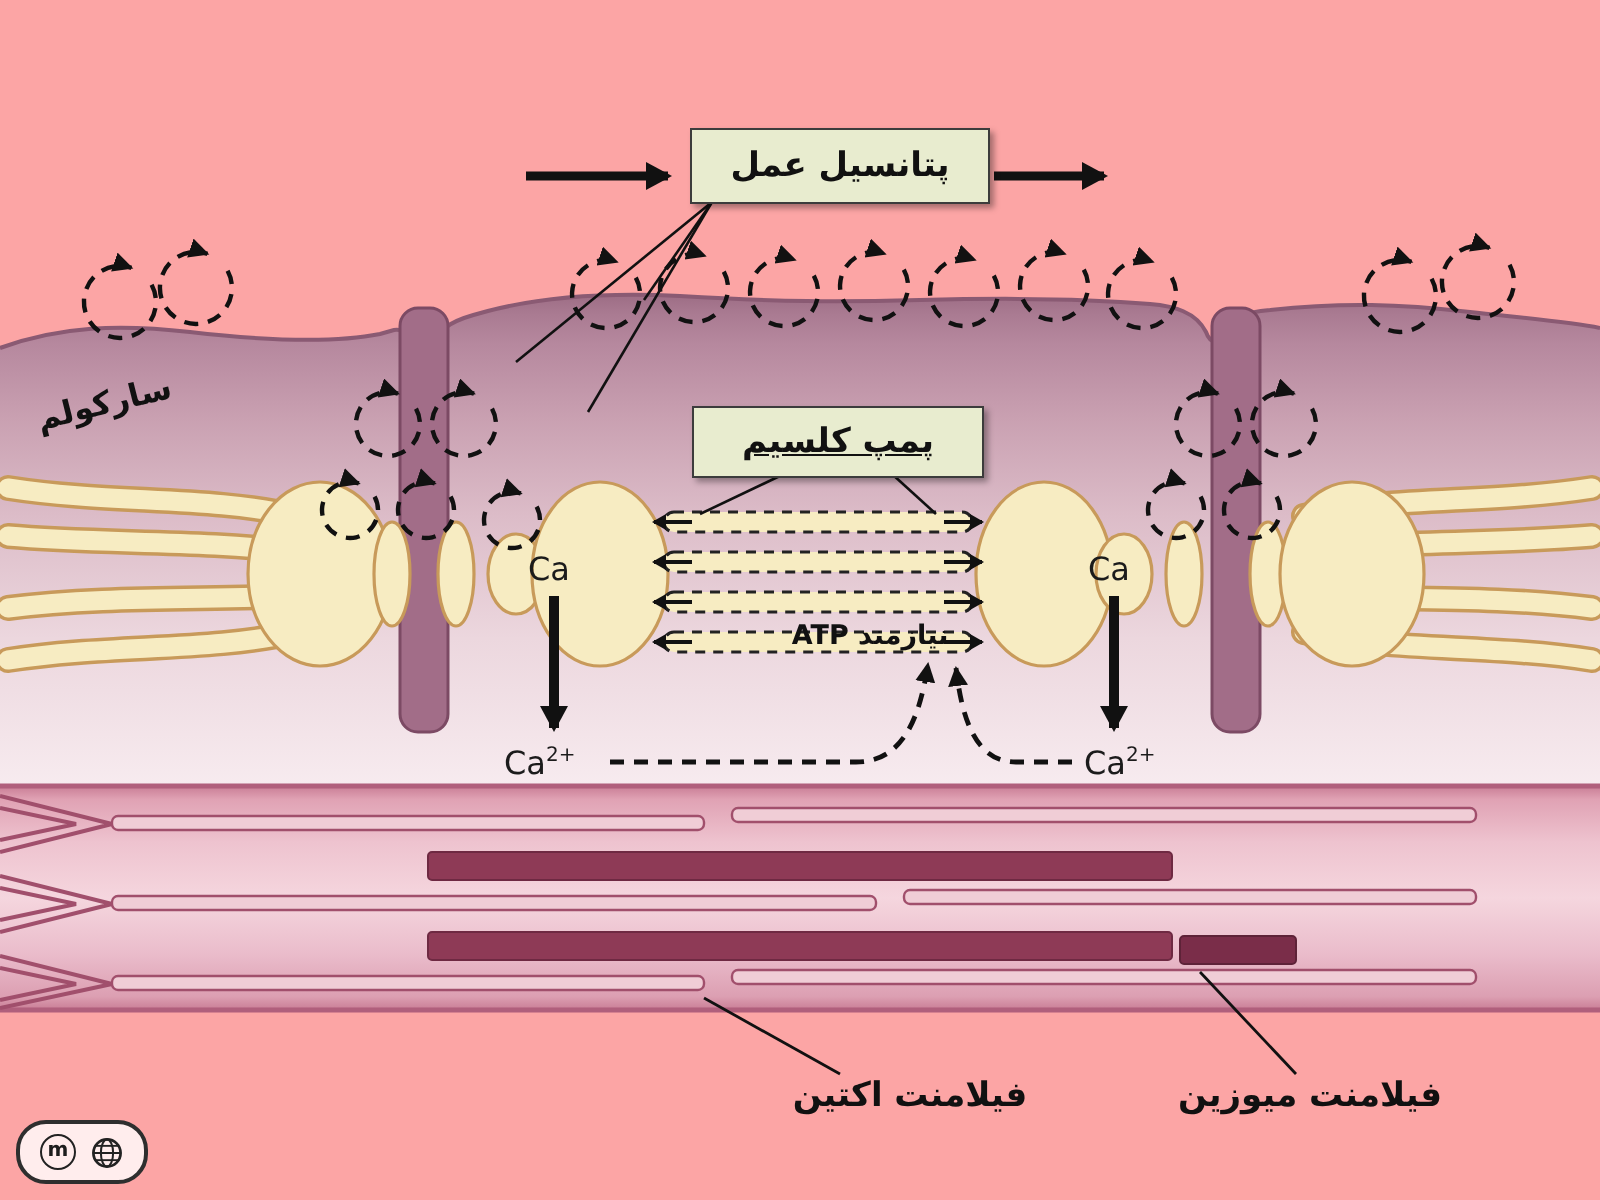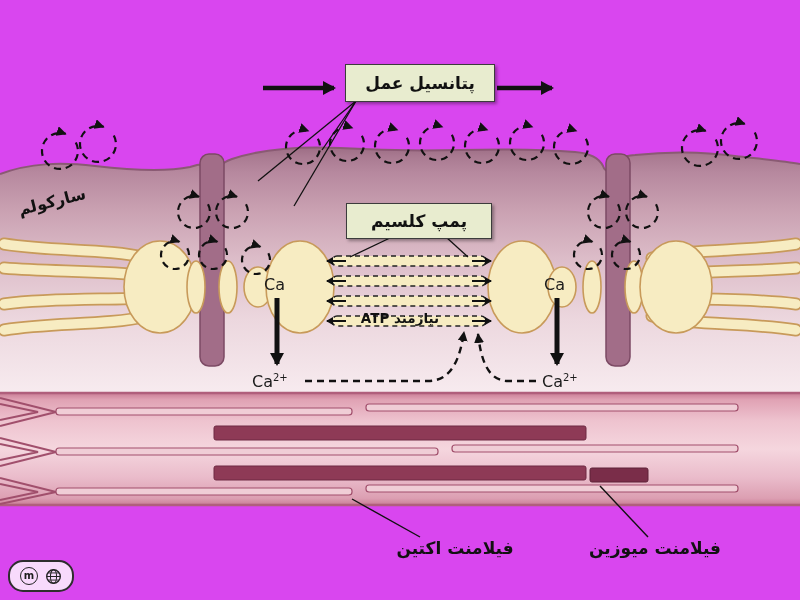--- a/index.html
+++ b/index.html
@@ -1,18 +1,18 @@
 <!DOCTYPE html>
 <html lang="fa"><head>
 <meta charset="utf-8">
 <style>
   html,body{margin:0;padding:0;}
   body{width:800px;height:600px;overflow:hidden;background:#ffffff;
        font-family:"DejaVu Sans", sans-serif;}
-  #stage{position:relative;width:800px;height:600px;background:#d946ef;}
+  #stage{position:relative;width:800px;height:600px;background:#fca5a5;}
   #art{position:absolute;left:0;top:0;}
   .label-box{position:absolute;background:#e8eccf;border:1px solid #3c3c3c;
              box-shadow:2px 2px 3px rgba(0,0,0,.35);
              display:flex;align-items:center;justify-content:center;
              font-weight:bold;font-size:17px;color:#111;}
   .plain-label{position:absolute;font-weight:bold;color:#111;}
   .ca-label{position:absolute;font-weight:normal;font-size:16px;color:#1b1b1b;}
   .ca-label sup{font-size:10px;vertical-align:super;}
   #watermark{position:absolute;left:8px;top:560px;height:28px;
              display:flex;align-items:center;gap:7px;padding:0 10px;
@@ -216,28 +216,28 @@
     <g stroke="#111" stroke-width="1.4">
       <line x1="420" y1="537" x2="352" y2="499"></line>
       <line x1="648" y1="537" x2="600" y2="486"></line>
     </g>
   </svg>
 
   <div class="label-box" style="left:345px;top:64px;width:148px;height:36px;" dir="rtl">
     <span>پتانسیل عمل</span>
   </div>
 
-  <div class="label-box" style="left:346px;top:203px;width:144px;height:34px;" dir="rtl">
+  <div class="label-box" style="left:346px;top:203px;width:144px;height:34px;text-decoration:underline;" dir="rtl">
     <span>پمپ کلسیم</span>
   </div>
 
   <div class="plain-label" style="left:8px;top:192px;width:88px;font-size:16px;
        transform:rotate(-14deg);text-align:center;" dir="rtl">سارکولم</div>
 
-  <div class="plain-label" style="left:345px;top:310px;width:110px;font-size:13.5px;
+  <div class="plain-label" style="left:380px;top:310px;width:110px;font-size:13.5px;
        text-align:center;" dir="rtl">نیازمند ATP</div>
 
   <div class="ca-label" style="left:264px;top:275px;">Ca</div>
   <div class="ca-label" style="left:544px;top:275px;">Ca</div>
 
   <div class="ca-label" style="left:252px;top:372px;"><span>Ca</span><sup>2+</sup></div>
   <div class="ca-label" style="left:542px;top:372px;"><span>Ca</span><sup>2+</sup></div>
 
   <div class="plain-label" style="left:380px;top:538px;width:150px;font-size:17px;
        text-align:center;" dir="rtl">فیلامنت اکتین</div>

